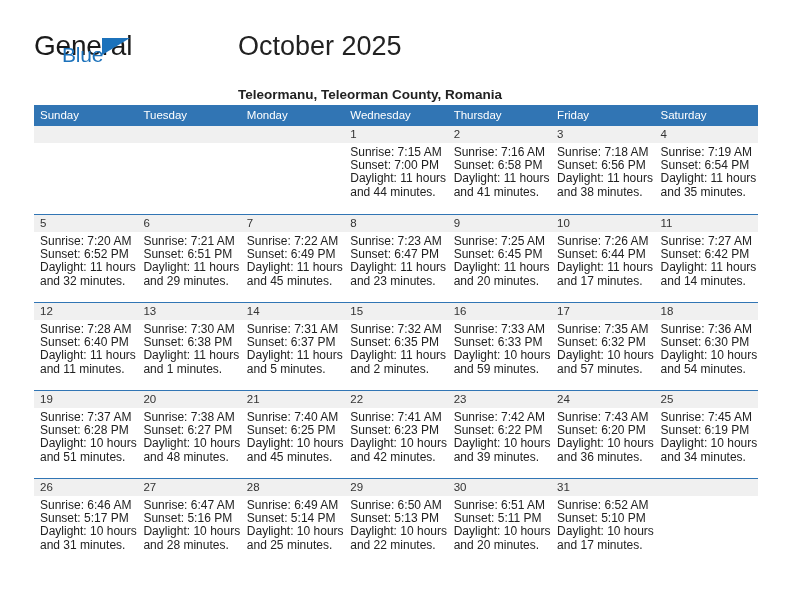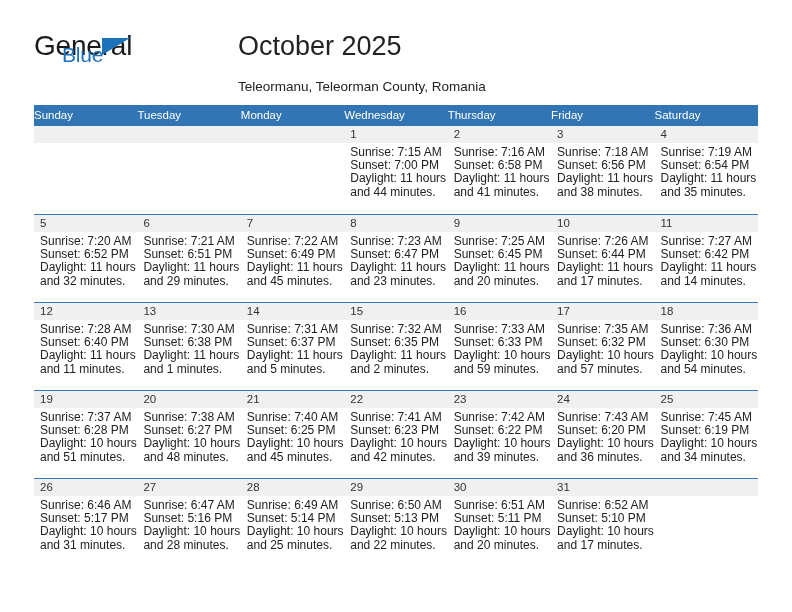--- a/index.html
+++ b/index.html
@@ -76,42 +76,43 @@
     color: #222222;
     line-height: 32px;
     font-weight: normal;
     margin: 0;
     white-space: nowrap;
   }
   .cal-subtitle {
     font-size: 13.5px;
     color: #222222;
     line-height: 18px;
-    margin-top: 16px;
+    margin-top: 24px;
     white-space: nowrap;
+    font-weight: bold;
   }
 
   
   .calendar {
     position: absolute;
     left: 34px;
     top: 105px;
     width: 724px;
   }
   .weekday-row {
     display: flex;
     background: #3175b4;
     height: 21px;
   }
   .weekday {
     flex: 1 1 0;
     color: #ffffff;
     font-size: 11.5px;
     line-height: 21px;
-    padding-left: 0;
+    padding-left: 6px;
     box-sizing: border-box;
     overflow: hidden;
     white-space: nowrap;
   }
   .week-row {
     display: flex;
     border-top: 1.5px solid #3175b4;
     height: 88px;
     box-sizing: border-box;
   }

